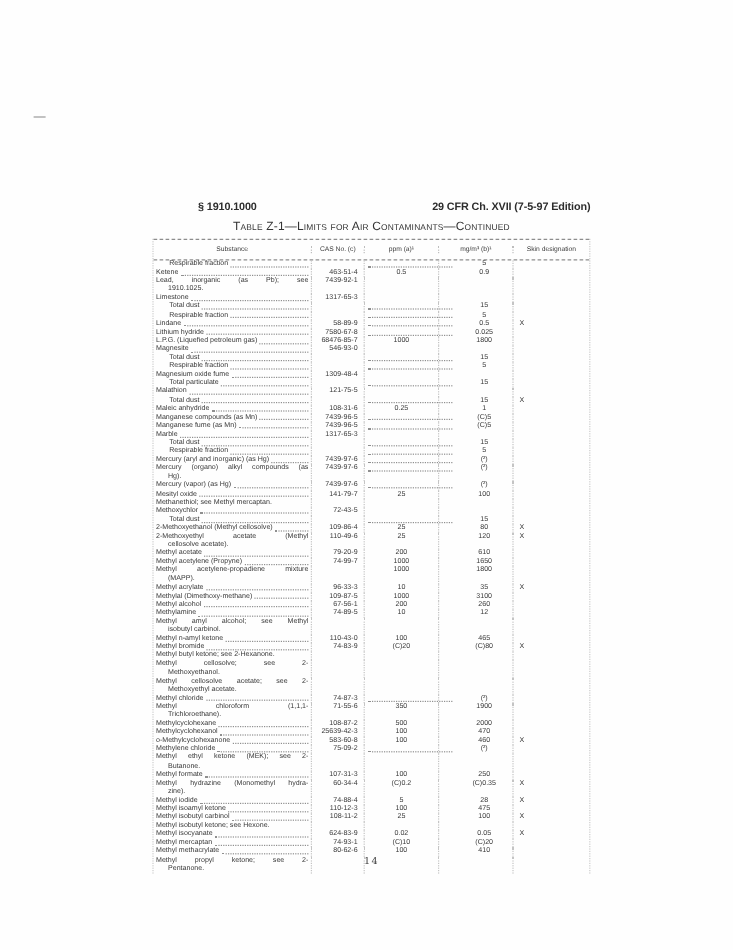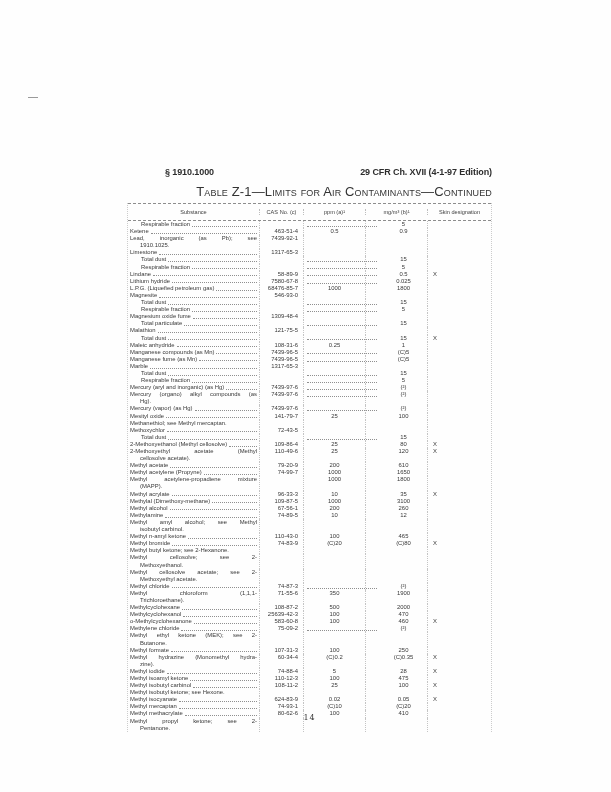--- a/index.html
+++ b/index.html
@@ -7,21 +7,21 @@
     position:relative; width:611px; height:792px; background:#fefefe;
     font-family:"Liberation Sans", sans-serif; color:#3a3a3a; overflow:hidden;
   }
   .margin-dash { position:absolute; left:28px; top:97px; width:10px; height:1px; background:#9a9a9a; }
 
   .content { position:absolute; left:127px; top:167px; width:365px; }
 
   .pagehead { display:flex; justify-content:space-between; align-items:baseline;
     font-size:9px; font-weight:bold; color:#2d2d2d; letter-spacing:-0.1px;padding-left:38px; }
 
-  .tabletitle { margin-top:7px; text-align:right; font-size:13px; color:#333;
+  .tabletitle { margin-top:7px; text-align:center; font-size:10px; color:#333;
     font-variant:small-caps; letter-spacing:0.15px; }
 
   .tbl { margin-top:4px; border-left:1px dotted #cccccc; border-right:1px dotted #cccccc; }
 
   .thead { display:flex; align-items:center; height:16px;
     border-top:1px dashed #8d8d8d; border-bottom:1px dashed #8d8d8d;
     font-size:5.6px; color:#404040; }
   .th { text-align:center; box-sizing:border-box; }
   .th-sub  { width:131px; }
   .th-cas  { width:44px;  border-left:1px dotted #bdbdbd; }
@@ -51,21 +51,21 @@
 </style>
 </head>
 <body>
 
 <div class="page">
   <div class="margin-dash"></div>
 
   <div class="content">
     <div class="pagehead">
       <span>§ 1910.1000</span>
-      <span>29 CFR Ch. XVII (4-1-97 Edition)</span>
+      <span>29 CFR Ch. XVII (7-5-97 Edition)</span>
     </div>
 
     <div class="tabletitle">Table Z-1—Limits for Air Contaminants—Continued</div>
 
     <div class="tbl">
       <div class="thead">
         <div class="th th-sub">Substance</div>
         <div class="th th-cas">CAS No. (c)</div>
         <div class="th th-ppm">ppm (a)¹</div>
         <div class="th th-mg">mg/m³ (b)¹</div>

